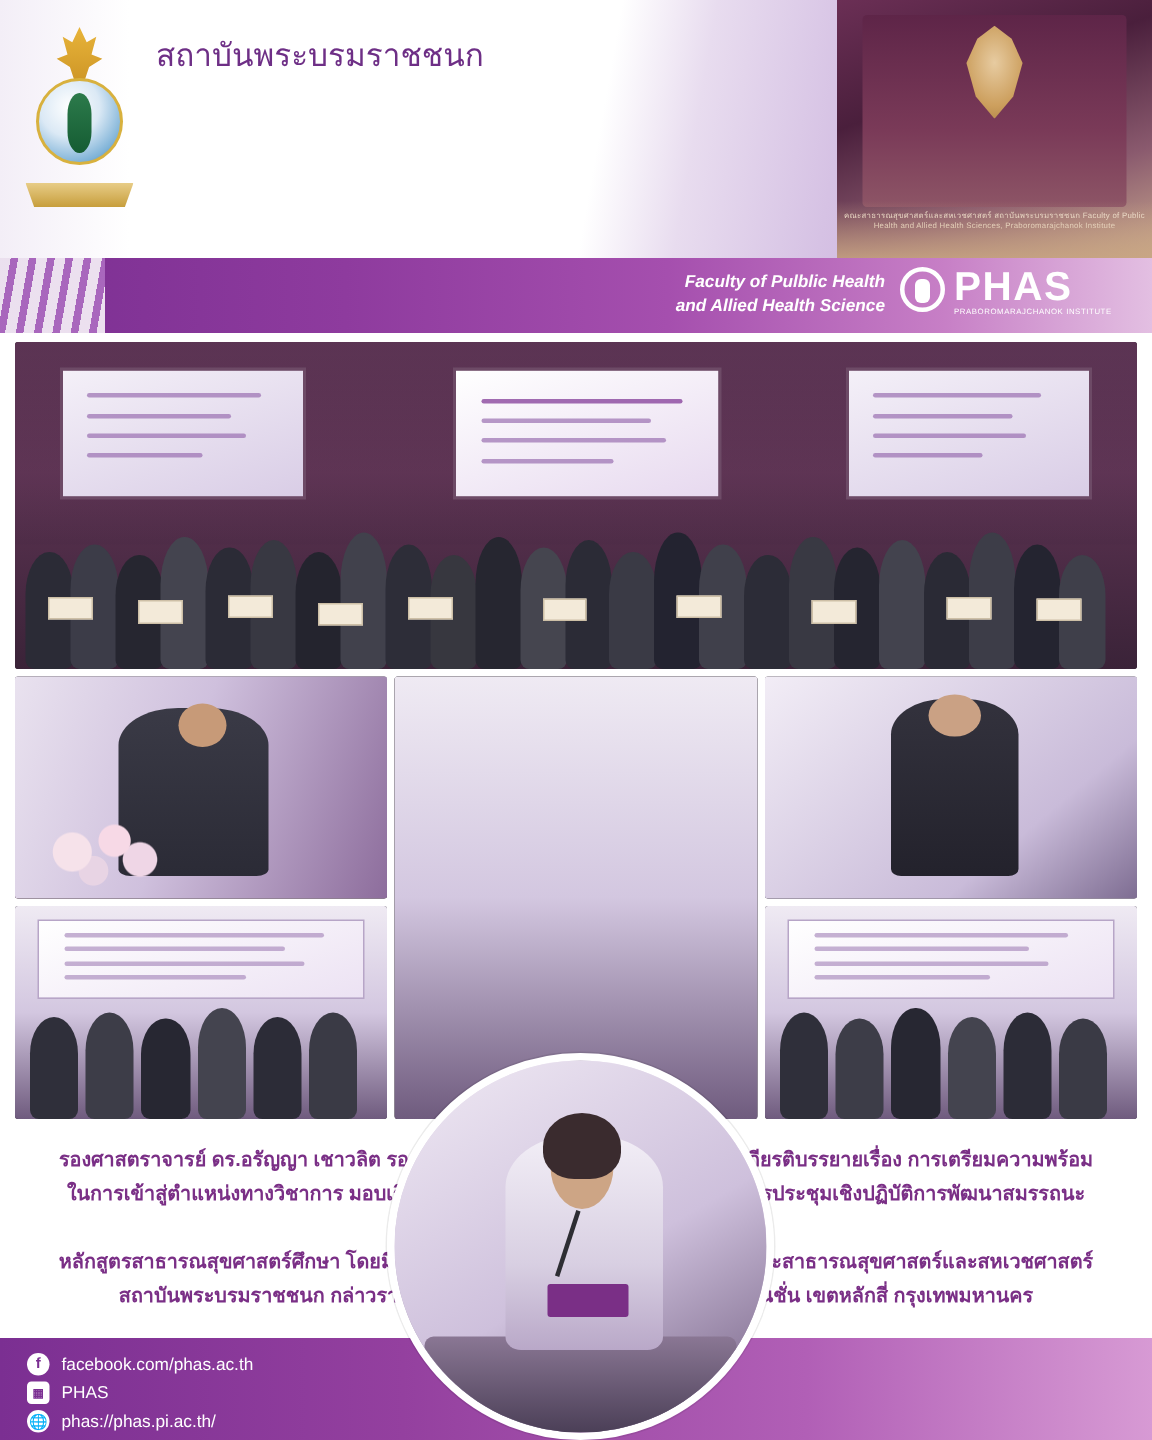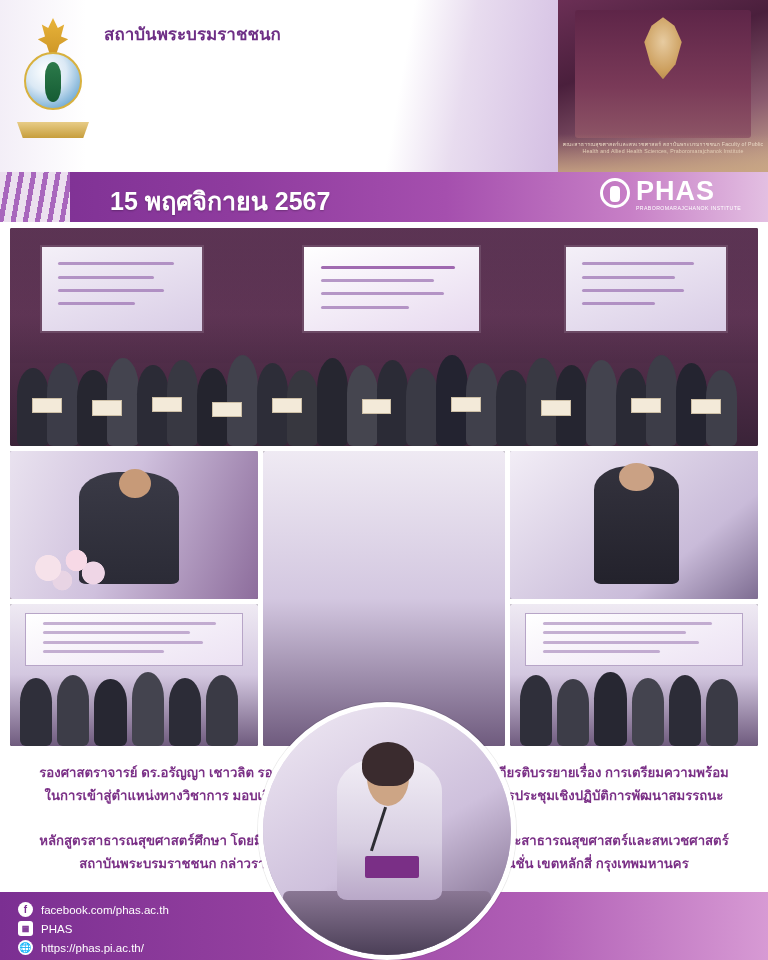--- a/index.html
+++ b/index.html
@@ -94,23 +94,22 @@
     color: #8a1f6e;
     letter-spacing: .5px;
   }
   .t2 {
     margin-top: 2px;
     font-size: 20px; line-height: 1.3; font-weight: bold;
     color: #7b2f92;
   }
   .t3 {
     margin-top: 2px;
-    font-size: 17px; line-height: 1.3;
+    font-size: 21px; line-height: 1.3;
     color: #6e2f86;
-    font-weight: bold;
   }
 
   
   .datebar {
     position: relative;
     height: 50px;
     background: linear-gradient(90deg, #7b2f92 0%, #8e3b9e 30%, #a54fae 58%, #c77fc6 82%, #e3bfe2 100%);
     overflow: hidden;
   }
   .datebar .stripes {
@@ -323,21 +322,24 @@
       <div class="ribbon"></div>
     </div>
 
     <div class="title-block">
       <div class="t3">สถาบันพระบรมราชชนก</div>
     </div>
   </div>
 
   <div class="datebar">
     <div class="stripes"></div>
-    <div class="date-text">15 พฤศจิกายน 2567</div>
+    <div class="eng-caption">
+      <div>Faculty of Pulblic Health</div>
+      <div>and Allied Health Science</div>
+    </div>
     <div class="phas-logo">
       <div class="mark"></div>
       <div class="word">PHAS</div>
       <div class="sub">PRABOROMARAJCHANOK INSTITUTE</div>
     </div>
   </div>
 
 
   <div class="photos">
 
@@ -484,17 +486,17 @@
     <div class="frow">
       <span class="fic">f</span>
       <span>facebook.com/phas.ac.th</span>
     </div>
     <div class="frow">
       <span class="fic sq">▦</span>
       <span>PHAS</span>
     </div>
     <div class="frow">
       <span class="fic">🌐</span>
-      <span>https://phas.pi.ac.th/</span>
+      <span>phas://phas.pi.ac.th/</span>
     </div>
   </div>
 
 </div>
 
 </body></html>

